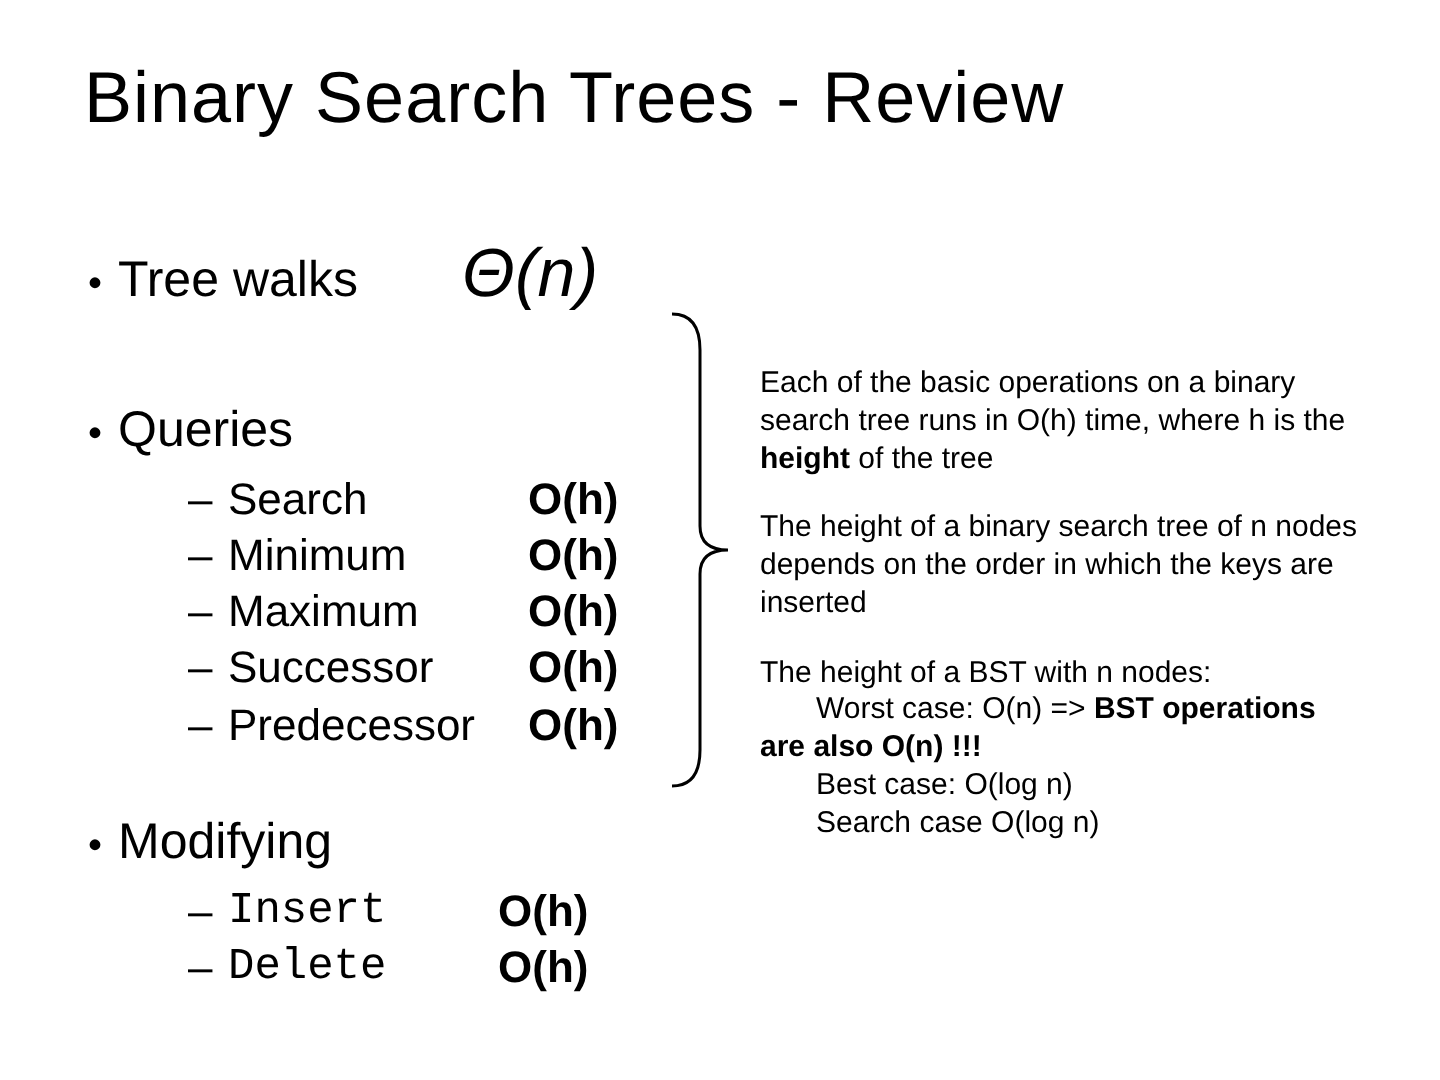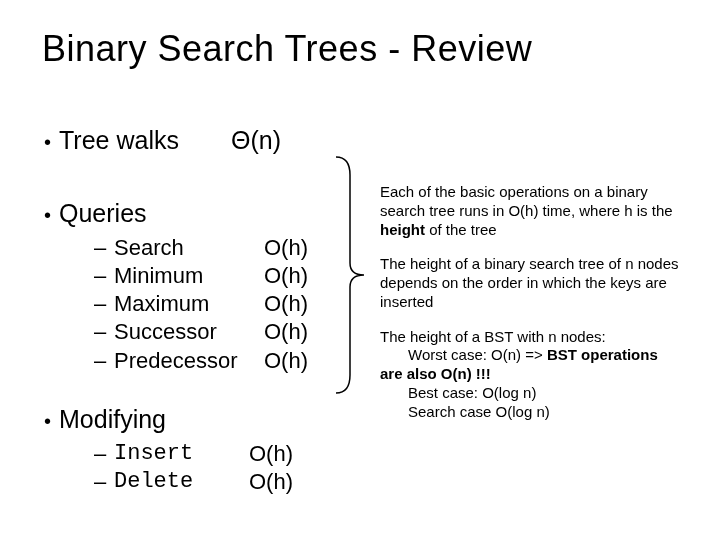--- a/index.html
+++ b/index.html
@@ -27,31 +27,31 @@
   .row {
     display: flex;
     align-items: baseline;
   }
   .bullet-1 {
     font-size: 25px;
     margin-bottom: 6px;
   }
   .bullet-1 .dot { margin-right: 8px; font-size: 20px; }
   .bullet-1 .label { width: 172px; display: inline-block; margin-top: 16px; }
-  .bullet-1 .complexity { font-size: 25px; }
+  .bullet-1 .complexity { font-size: 34px; font-style: italic; }
   .queries-wrap { margin-top: 28px; }
   .sublist { margin-top: 4px; margin-left: 50px; }
   .bullet-2 {
     font-size: 22px;
     line-height: 1.28;
     display: flex;
   }
   .bullet-2 .dash { width: 20px; }
   .bullet-2 .label { width: 150px; display: inline-block; }
-  .bullet-2 .complexity { font-size: 22px; }
+  .bullet-2 .complexity { font-size: 22px; font-weight: bold; }
   .modifying-wrap { margin-top: 14px; }
   .modifying-sub .bullet-2 .label { width: 135px; font-family: Liberation Mono, monospace; }
   .brace {
     position: absolute;
     left: 330px;
     top: 155px;
     width: 40px;
     height: 240px;
   }
   .brace svg { width: 100%; height: 100%; }

